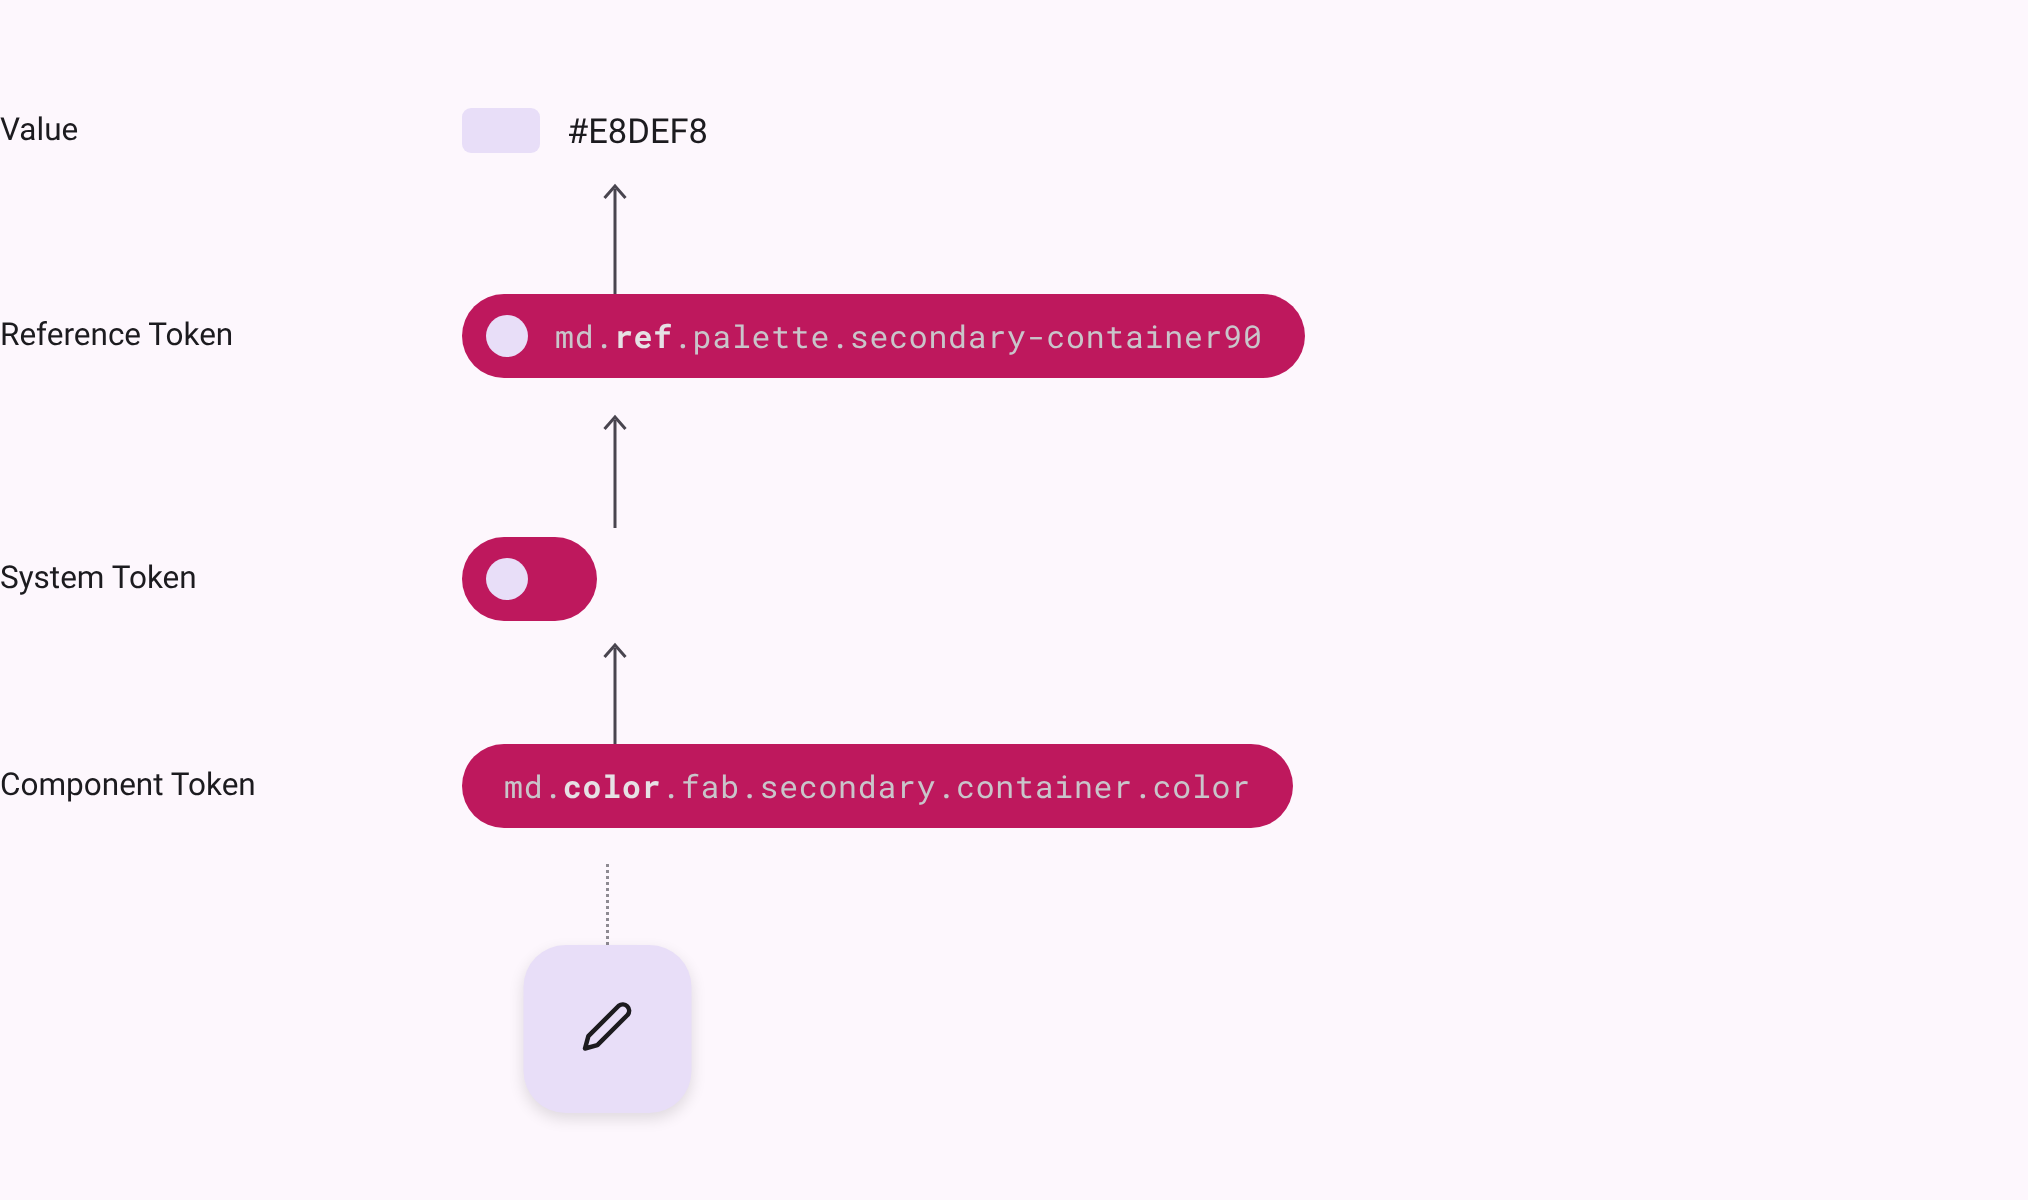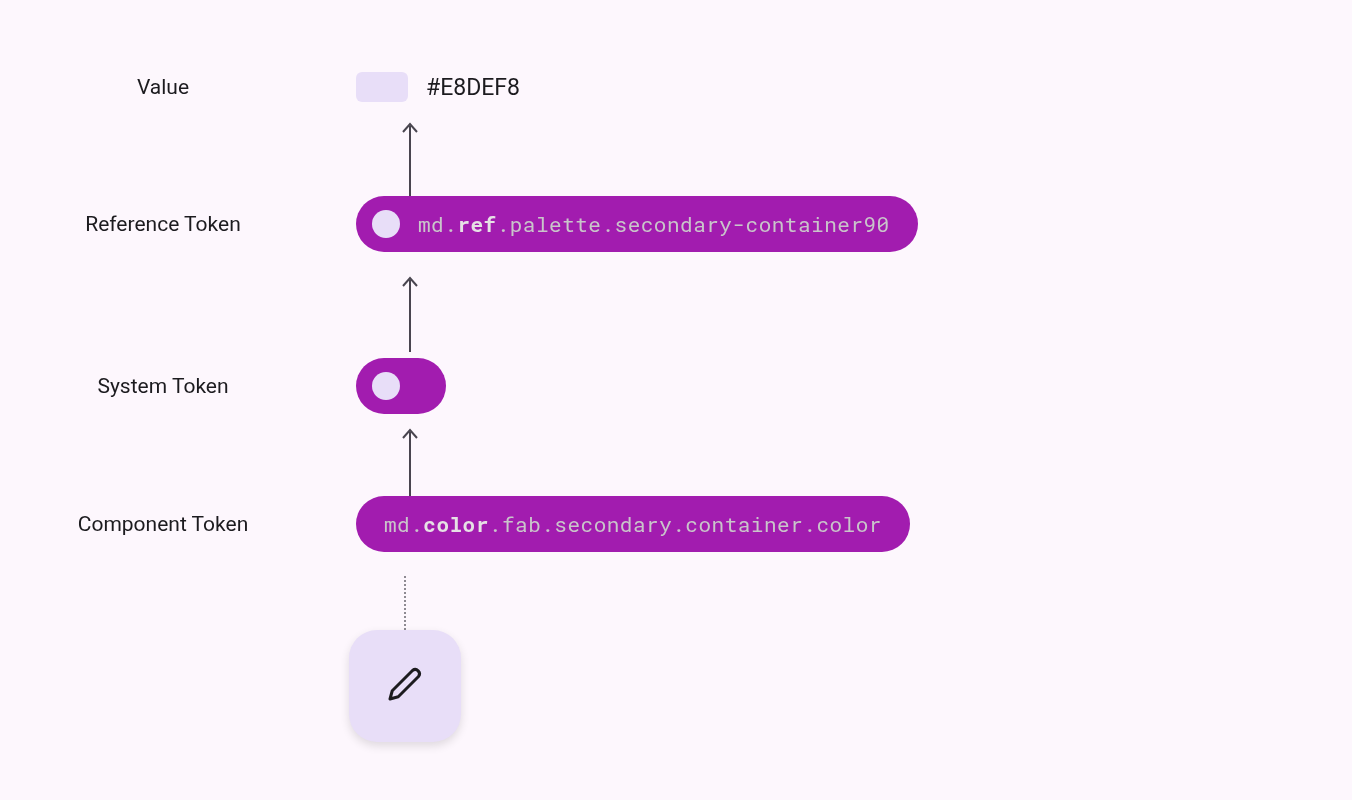--- a/index.html
+++ b/index.html
@@ -12,37 +12,37 @@
     overflow: hidden;
   }
   .row {
     position: absolute;
     display: flex;
     align-items: center;
   }
   .label {
     font-size: 21px;
     color: #1C1B1F;
-    text-align: center;
-    width: 356px;
+    text-align: left;
+    width: 308px;
     padding-right: 30px;
   }
   .swatch {
     width: 52px;
     height: 30px;
     border-radius: 6px;
     background: #E8DEF8;
     margin-right: 18px;
   }
   .hexval {
     font-size: 23px;
     color: #1C1B1F;
   }
   .pill {
-    background: #a21caf;
+    background: #be185d;
     color: #C9C5CA;
     font-family: 'Roboto Mono', 'Courier New', monospace;
     font-size: 21px;
     letter-spacing: 0.5px;
     border-radius: 30px;
     padding: 14px 28px 14px 16px;
     display: inline-flex;
     align-items: flex-start;
     white-space: nowrap;
   }

